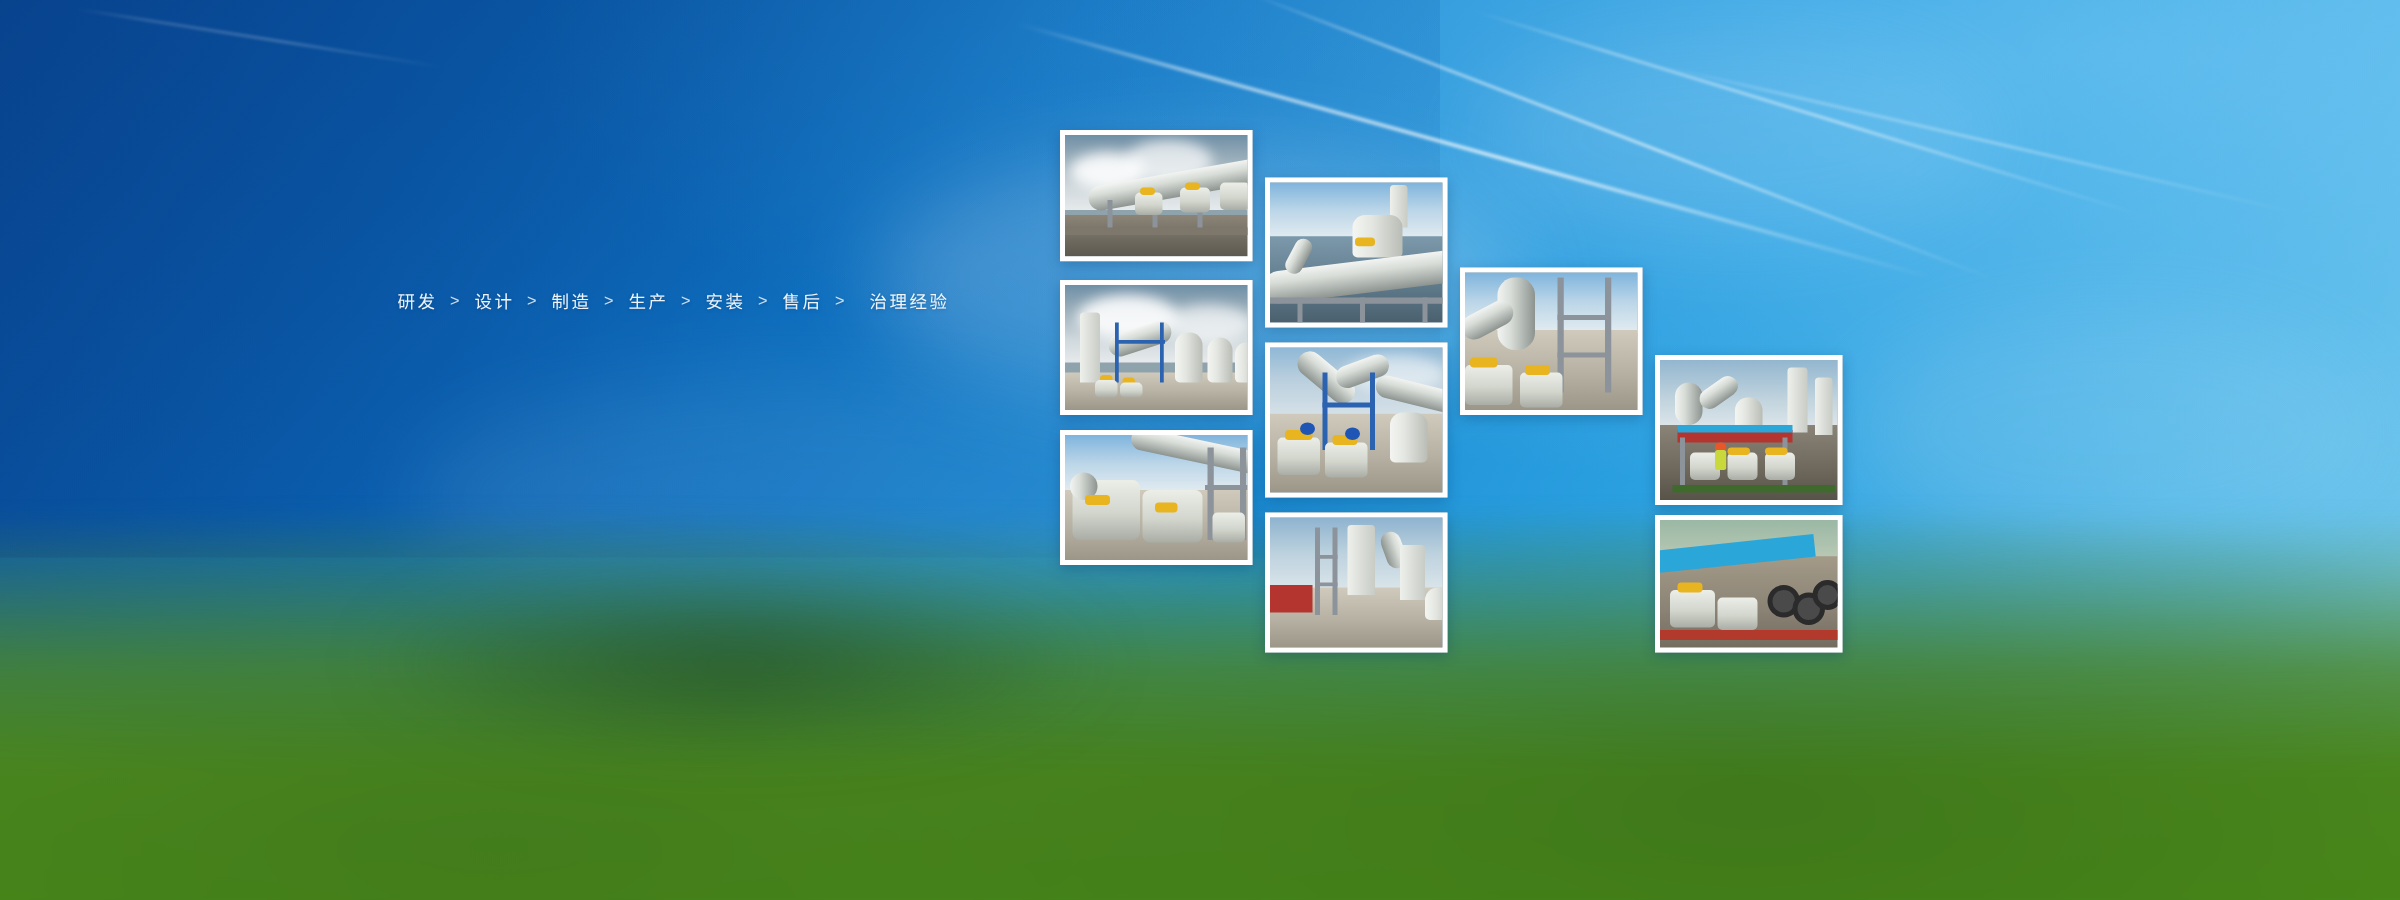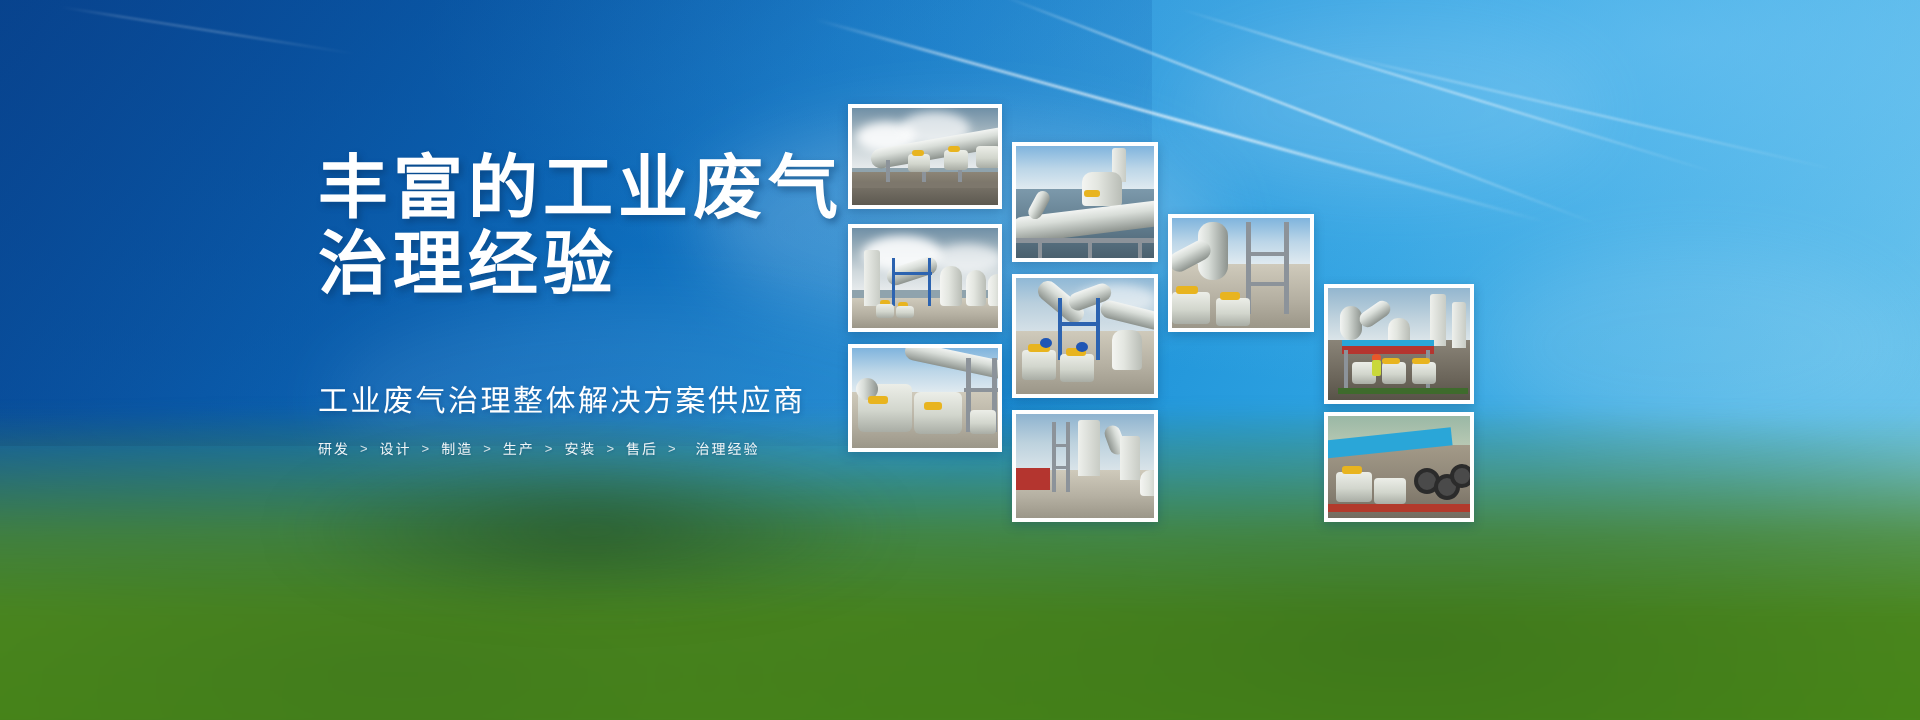--- a/index.html
+++ b/index.html
@@ -145,25 +145,22 @@
 
   <div class="haze h1"></div>
   <div class="haze h2"></div>
   <div class="haze h3"></div>
   <div class="haze h4"></div>
 
   <div class="ground"></div>
   <div class="ground-dark"></div>
 
   <div class="copy">
-    <h1 class="headline">丰富的工业废气
-治理经验</h1>
 
     <div class="subtitle-wrap">
-      <p class="subtitle">工业废气治理整体解决方案供应商</p>
 
       <div class="steps">
         <span class="step">研发</span>
         <span class="sep">&gt;</span>
         <span class="step">设计</span>
         <span class="sep">&gt;</span>
         <span class="step">制造</span>
         <span class="sep">&gt;</span>
         <span class="step">生产</span>
         <span class="sep">&gt;</span>

